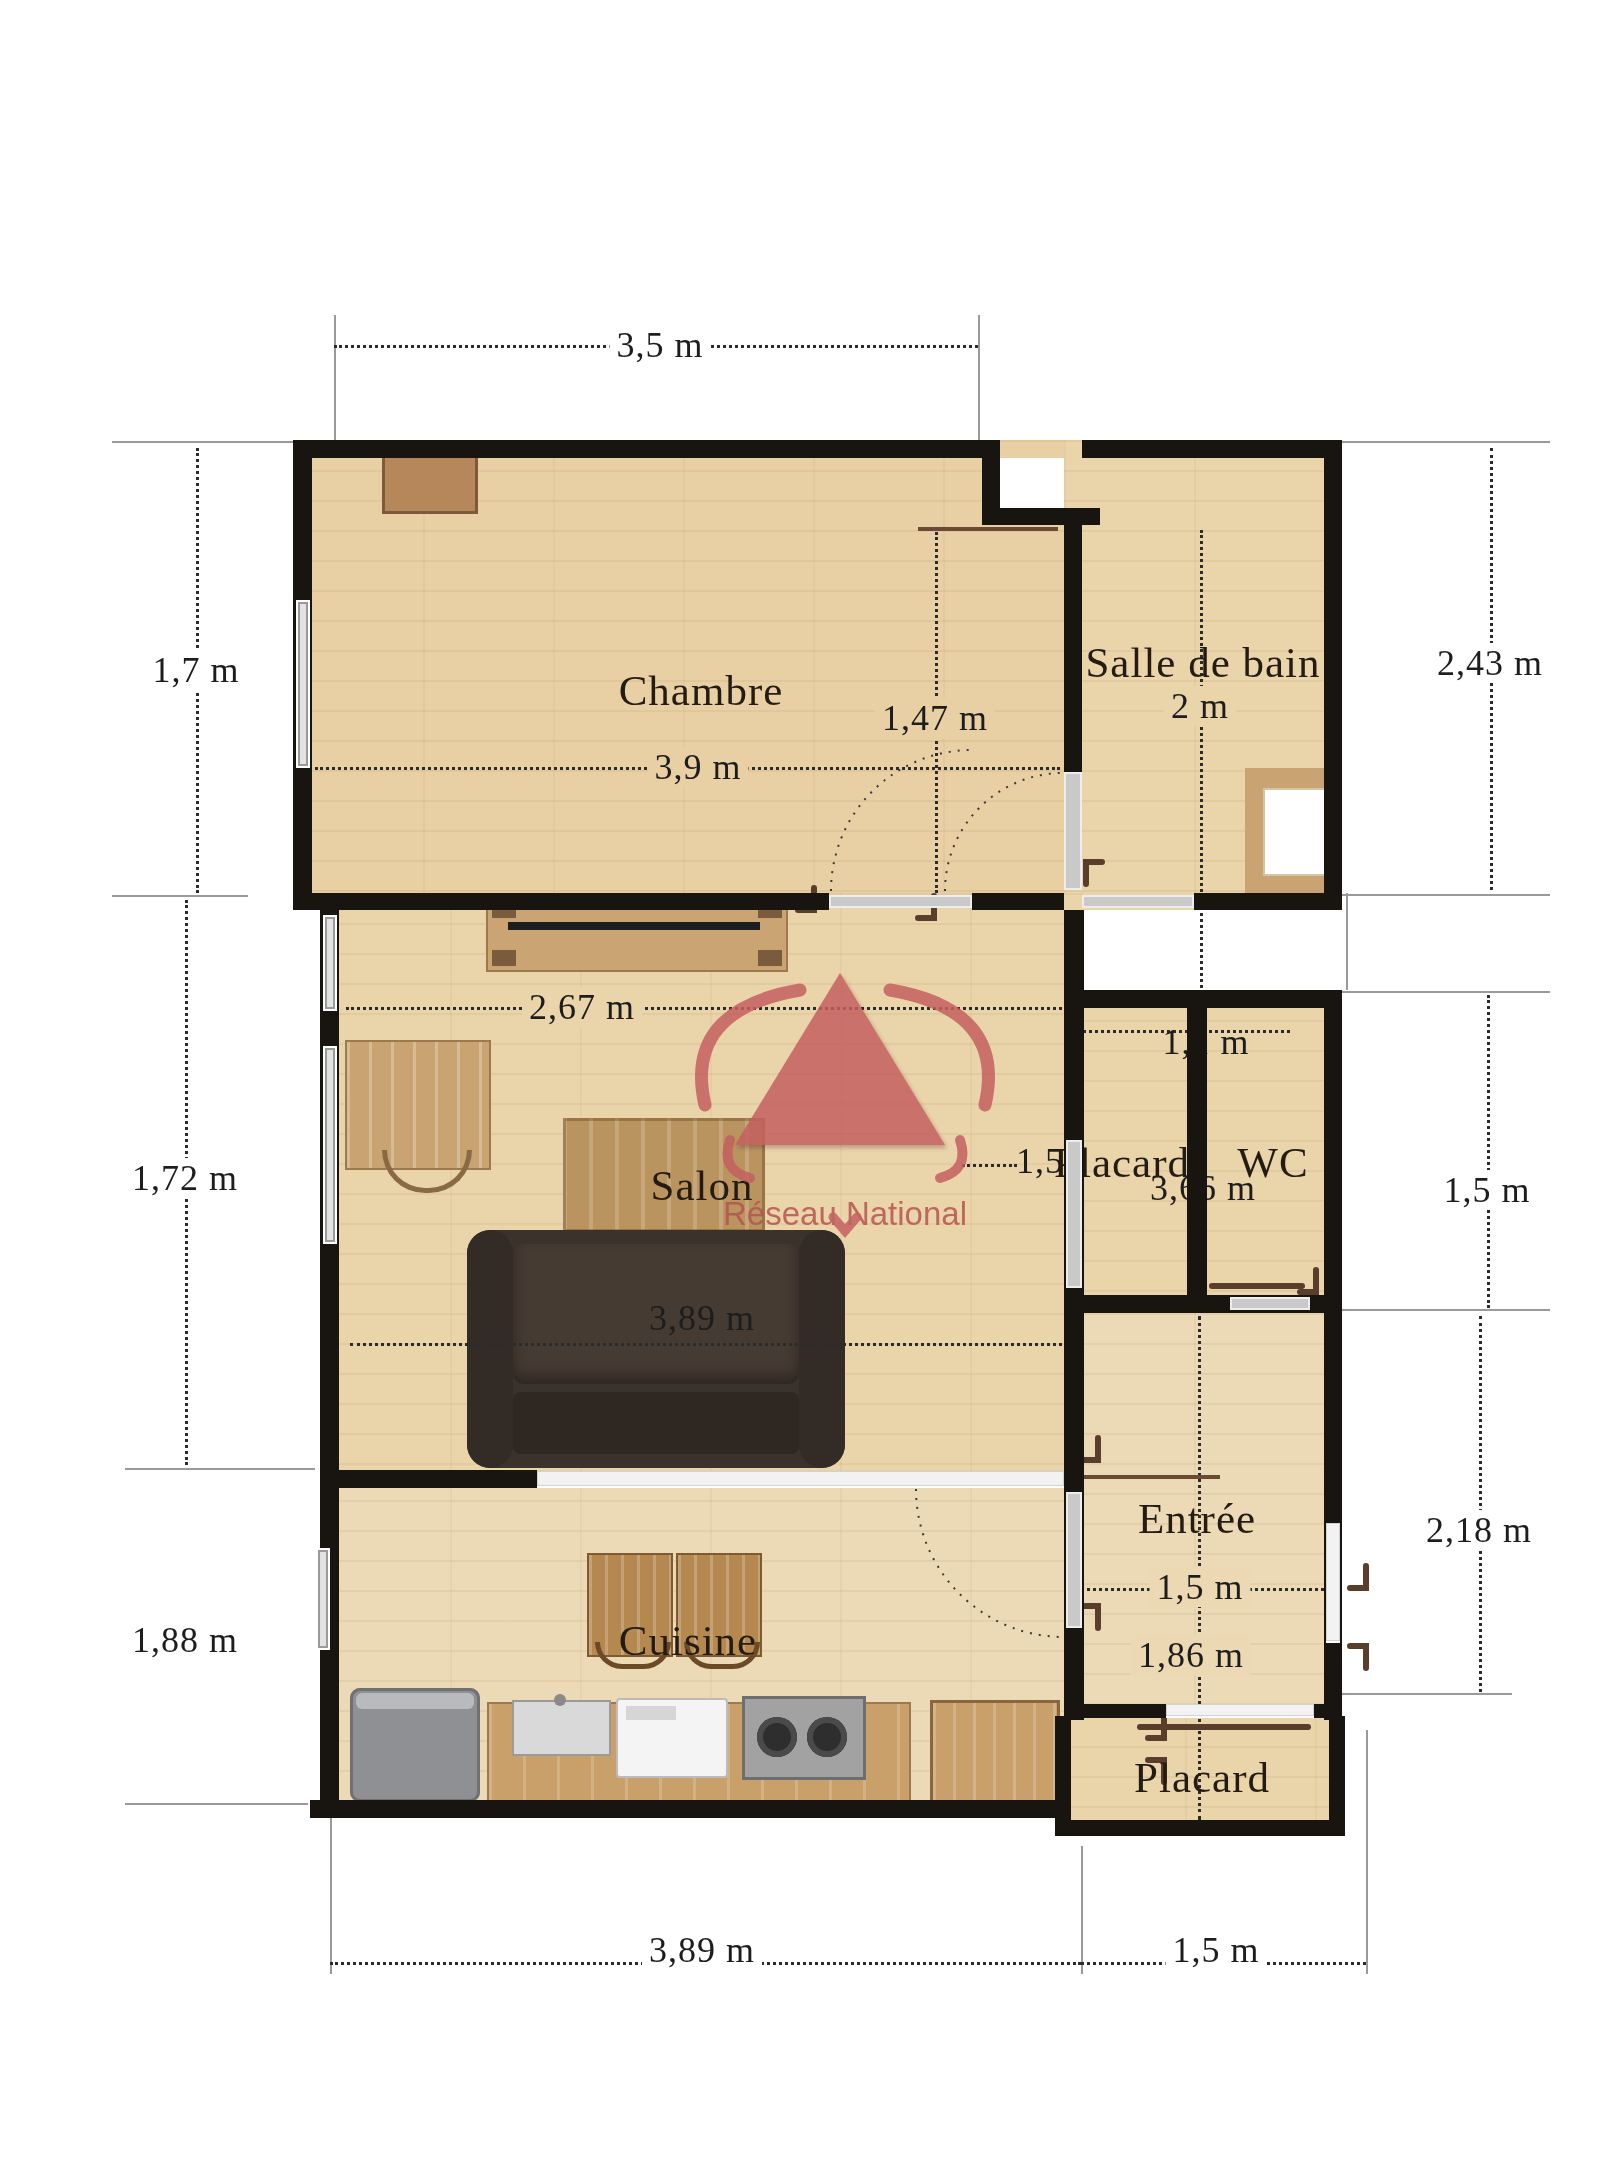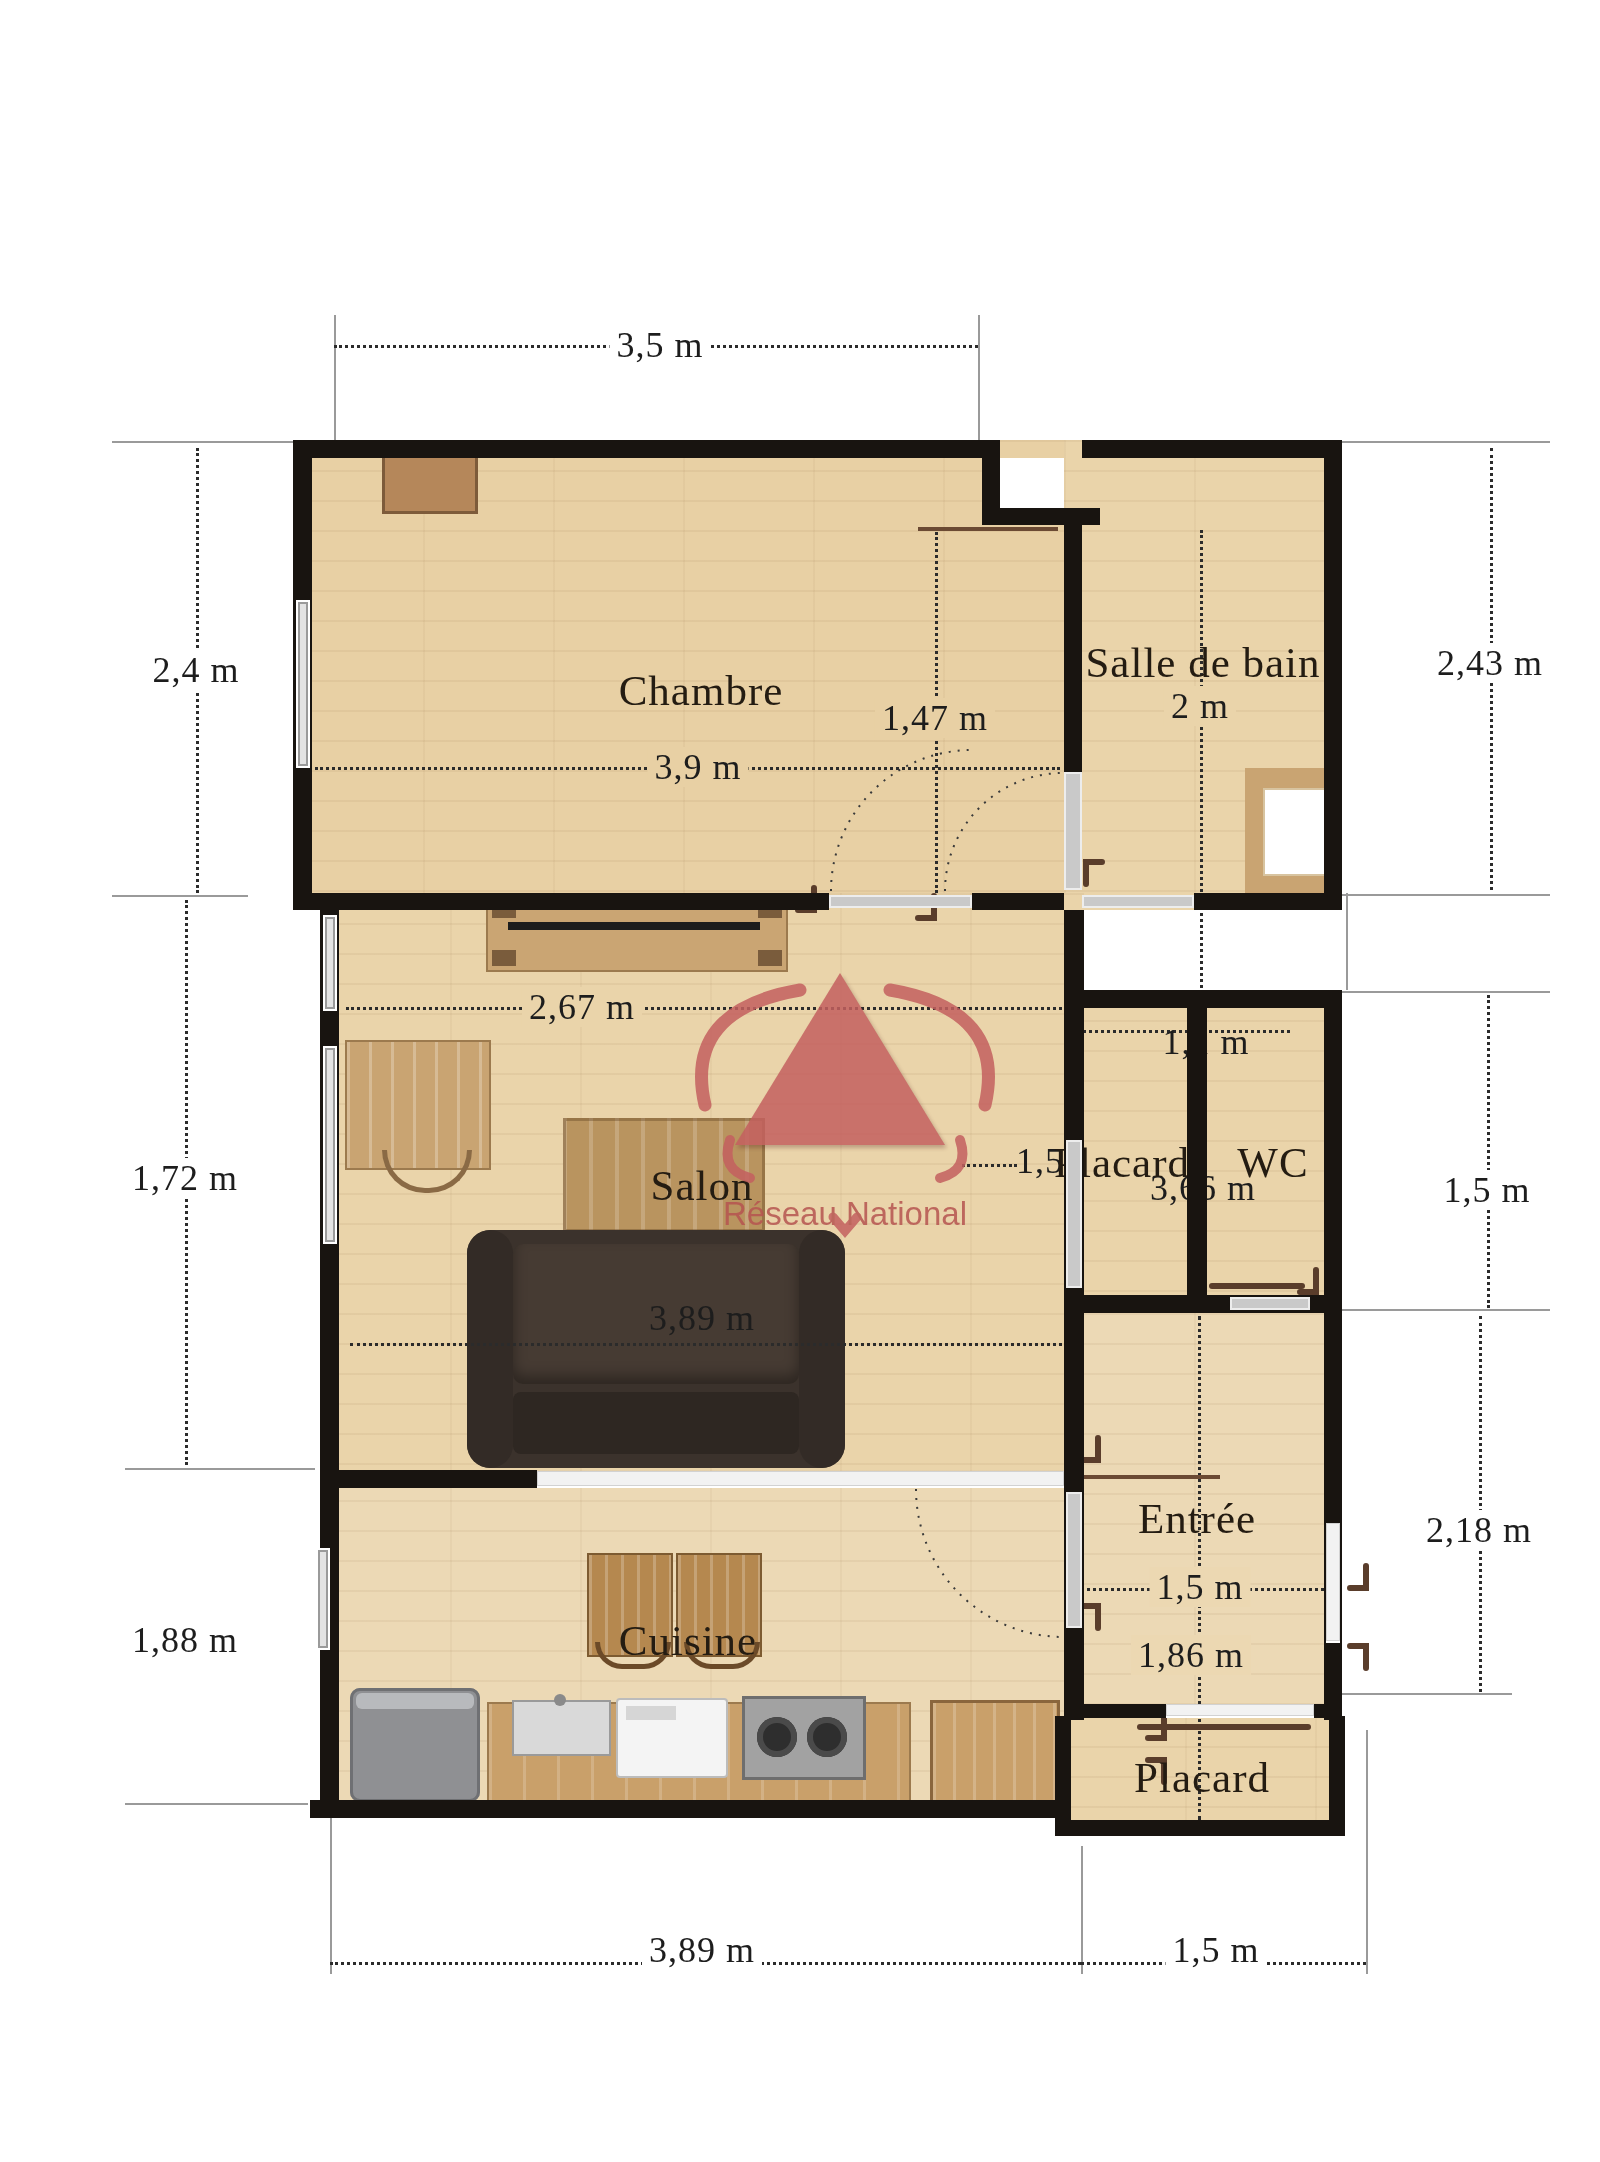--- a/index.html
+++ b/index.html
@@ -159,21 +159,21 @@
       <path d="M 1316 1566 v 22 h -16"></path>
       <path d="M 1316 1668 v -22 h -16"></path>
       <path d="M 1114 1716 v 22 h -16"></path>
       <path d="M 1114 1782 v -22 h -16"></path>
       <path d="M 1048 1438 v 22 h -16"></path>
       <path d="M 1048 1628 v -22 h -16"></path>
     </g>
   </svg>
 
   <div class="dim bgw" style="left:610px;top:345px">3,5 m</div>
-  <div class="dim bgw" style="left:146px;top:670px">2,4 m</div>
+  <div class="dim bgw" style="left:146px;top:670px">1,7 m</div>
   <div class="dim bgw" style="left:1440px;top:663px">2,43 m</div>
   <div class="dim bgf" style="left:885px;top:718px;background:#e8d0a4">1,47 m</div>
   <div class="dim bgf" style="left:648px;top:767px;background:#e8d0a4">3,9 m</div>
   <div class="dim bgf" style="left:1150px;top:706px">2 m</div>
   <div class="dim bgf" style="left:532px;top:1007px">2,67 m</div>
   <div class="dim bgw" style="left:135px;top:1178px">1,72 m</div>
   <div class="dim" style="left:652px;top:1318px">3,89 m</div>
   <div class="dim" style="left:1156px;top:1042px">1,1 m</div>
   <div class="dim" style="left:990px;top:1161px">1,5</div>
   <div class="dim" style="left:1153px;top:1188px">3,66 m</div>

